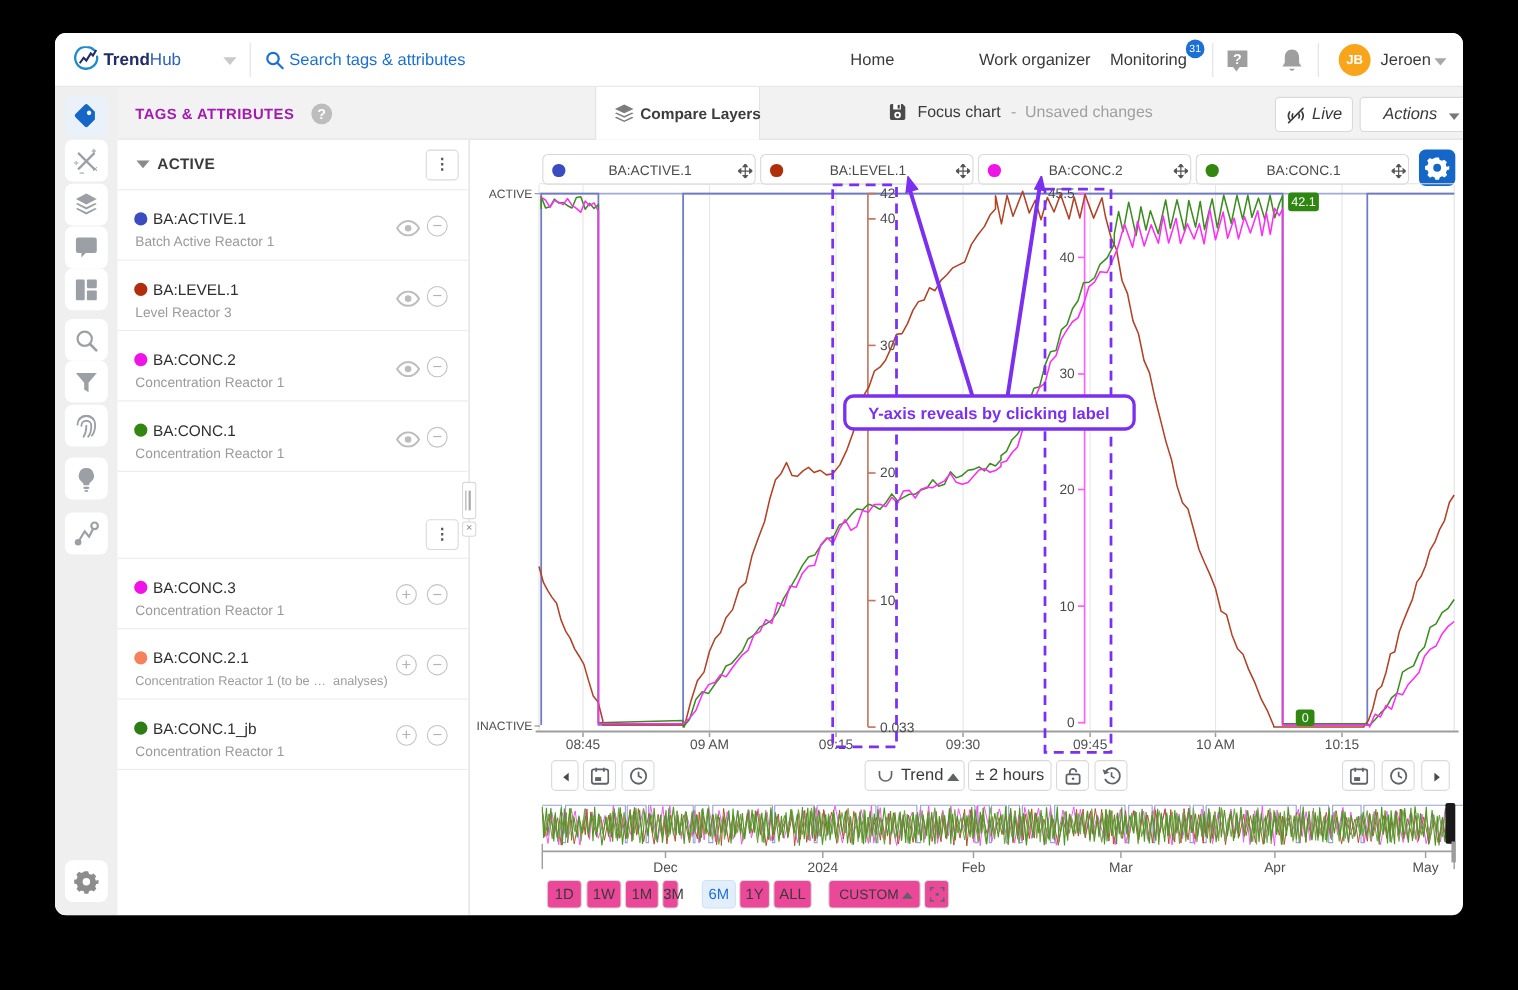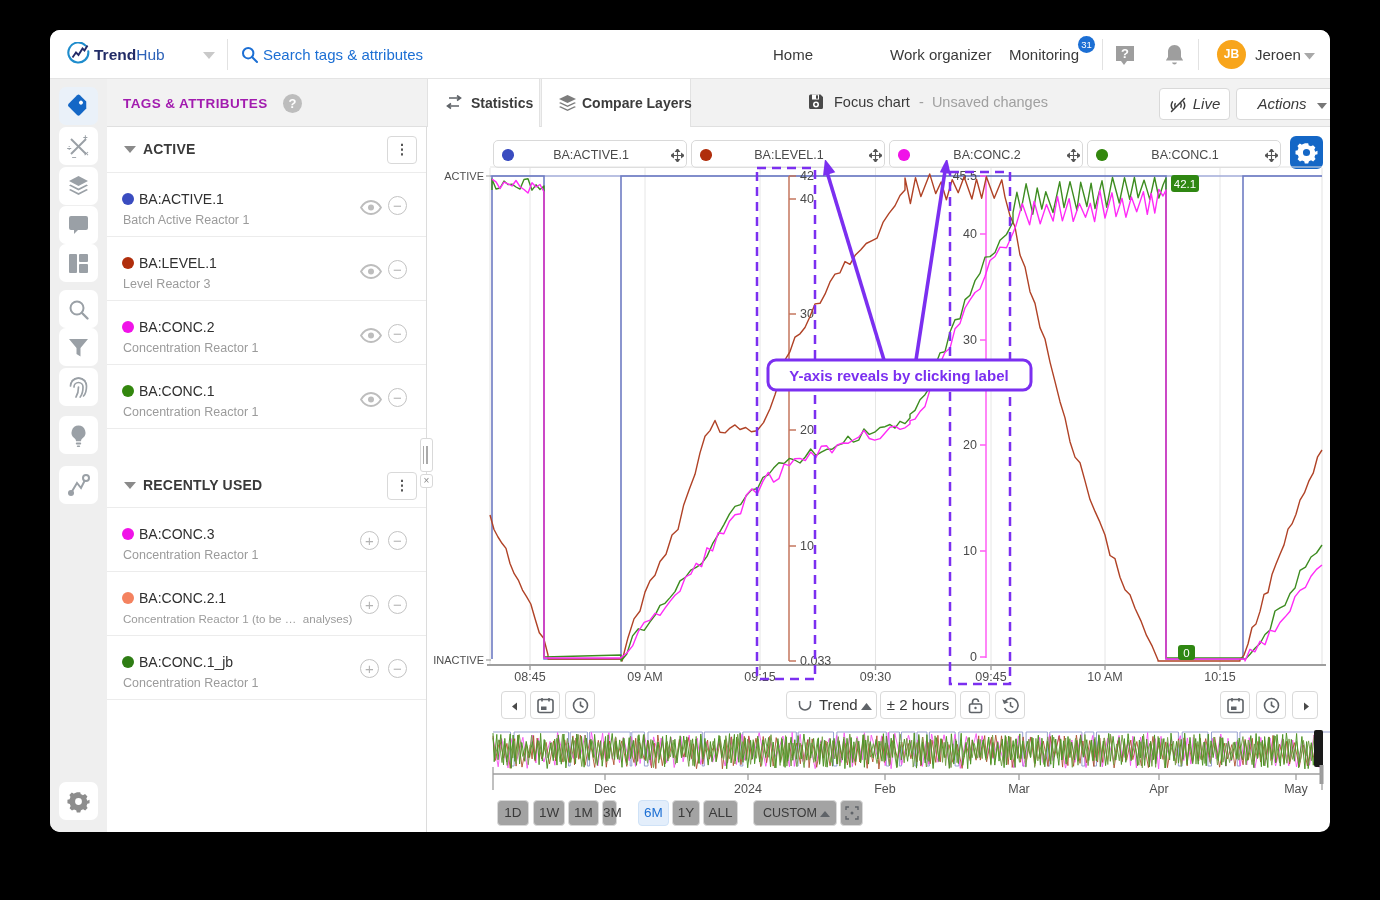--- a/index.html
+++ b/index.html
@@ -28,21 +28,21 @@
 .row { position:absolute; left:0; width:319px; height:64px; border-top:1px solid #ececec; }
 .row .dot { position:absolute; left:15px; top:20px; width:12px; height:12px; border-radius:50%; }
 .row .nm { position:absolute; left:32px; top:18px; font-size:14px; color:#2f2f2f; }
 .row .sub { position:absolute; left:16px; top:40px; white-space:nowrap; font-size:12.5px; color:#9b9b9b; }
 .crc { position:absolute; top:23px; width:19px; height:19px; border:1.5px solid #c3c3c3; border-radius:50%; color:#b3b3b3; text-align:center; line-height:17px; font-size:15px; }
 
 .pill { position:absolute; top:110px; width:194px; height:28px; background:#fff; border:1px solid #d9d9d9; border-radius:5px; }
 .pill .d { position:absolute; left:8px; top:8px; width:11.5px; height:11.5px; border-radius:50%; }
 .pill .l { position:absolute; left:0; width:194px; top:7px; text-align:center; font-size:12.5px; color:#4a4a4a; }
 .tbtn { position:absolute; background:#fff; border:1px solid #d9d9d9; border-radius:4px; }
-.zbtn { position:absolute; top:770px; height:26px; background:#a3a3a3; border:1px solid #d9d9d9; border-radius:4px; font-size:13.5px; color:#3a3a3a; text-align:center; line-height:24px; }
+.zbtn { position:absolute; top:770px; height:26px; background:#ec4899; border:1px solid #d9d9d9; border-radius:4px; font-size:13.5px; color:#3a3a3a; text-align:center; line-height:24px; }
 .zbtn.act { background:#e3eefb; border-color:#cfe2f7; color:#1c6fd4; }
 text { font-family:"Liberation Sans", sans-serif; }
 </style></head>
 <body>
 <div class="app">
 
 <div class="nav">
  <svg class="abs" style="left:17px;top:12px" width="23" height="23" viewBox="0 0 23 23">
   <path d="M 18.6 3.6 A 10 10 0 1 0 21.3 9.4" fill="none" stroke="#1e8ccc" stroke-width="2.1" stroke-linecap="round"></path>
   <polyline points="5.5,15.5 9,10.5 11.5,13 15.5,6.5 17.5,8.5 20.5,3.5" fill="none" stroke="#232b68" stroke-width="1.9" stroke-linejoin="miter"></polyline>
@@ -73,26 +73,20 @@
       </svg>
  <div class="vsep" style="left:1148px"></div>
  <div class="avatar">JB</div>
  <div class="navtxt" style="left:1205px">Jeroen</div>
  <svg class="abs" style="left:1253px;top:22px" width="13" height="8">
         <polygon points="1,1 12,1 6.5,7.5" fill="#a8a8a8"></polygon>
       </svg>
 </div>
 
 <div class="tabrow">
- <div class="tab" style="left:377px;width:113px;text-align:left">
-   <svg class="abs" style="left:17px;top:16px" width="18" height="16" viewBox="0 0 18 16">
-          <path d="M4 3 h11 M12 0.5 L15.5 3 L12 5.5 M14 11 H3 M6 8.5 L2.5 11 L6 13.5" fill="none" stroke="#5f6368" stroke-width="1.6"></path>
-        </svg>
-   <span style="margin-left:43px">Statistics</span>
- </div>
  <div class="tab" style="left:491px;width:150px;text-align:left">
    <svg class="abs" style="left:16px;top:15px" width="19" height="18" viewBox="0 0 19 18">
           <path d="M9.5 1 L18 5 L9.5 9 L1 5 z" fill="#7d7d7d"></path>
           <path d="M2.5 8.2 L9.5 11.5 L16.5 8.2 L18 9 L9.5 13 L1 9 z" fill="#7d7d7d"></path>
           <path d="M2.5 12.2 L9.5 15.5 L16.5 12.2 L18 13 L9.5 17 L1 13 z" fill="#7d7d7d"></path>
         </svg>
    <span style="margin-left:40px">Compare Layers</span>
  </div>
  <svg class="abs" style="left:758px;top:15px" width="16" height="16" viewBox="0 0 16 16">
         <path d="M1 2 a1.5 1.5 0 0 1 1.5-1.5 h10 L15 3 v10.5 a1.5 1.5 0 0 1 -1.5 1.5 h-11 A1.5 1.5 0 0 1 1 13.5 z" fill="#4a4a4a"></path>
@@ -234,24 +228,20 @@
  <div class="dot" style="background:#33870e"></div>
  <div class="nm">BA:CONC.1</div>
  <div class="sub">Concentration Reactor 1</div>
  <svg class="abs" style="left:253px;top:27px" width="22" height="15" viewBox="0 0 22 15">
           <path d="M1 7.5 C4 2.5 8 1 11 1 s7 1.5 10 6.5 C18 12.5 14 14 11 14 S4 12.5 1 7.5z" fill="none" stroke="#bdbdbd" stroke-width="1.8"></path>
           <circle cx="11" cy="7.5" r="3" fill="#bdbdbd"></circle>
         </svg>
  <div class="crc" style="left:281px">−</div>
 </div>
  <div class="abs" style="left:0;top:301px;width:319px;border-top:1px solid #ececec"></div>
- <div class="sechdr" style="top:345px">
-        <div class="tri"></div>
-        <div class="t">RECENTLY USED</div>
-      </div>
  <div class="menubtn" style="top:345px"></div>
  <div class="row" style="top:380px">
  <div class="dot" style="background:#f013e8"></div>
  <div class="nm">BA:CONC.3</div>
  <div class="sub">Concentration Reactor 1</div>
  <div class="crc" style="left:253px">+</div>
  <div class="crc" style="left:281px">−</div>
 </div>
  <div class="row" style="top:444px">
  <div class="dot" style="background:#f4825f"></div>

